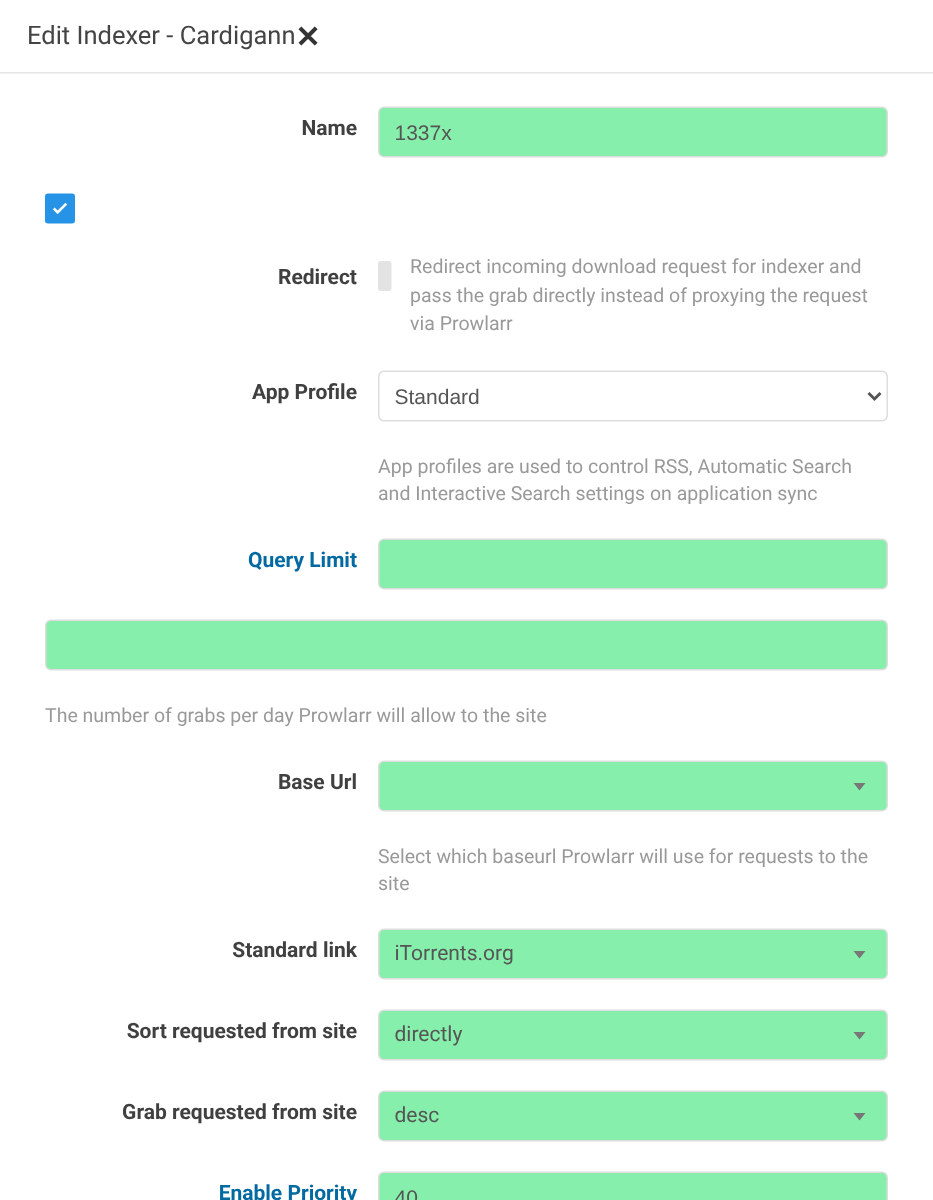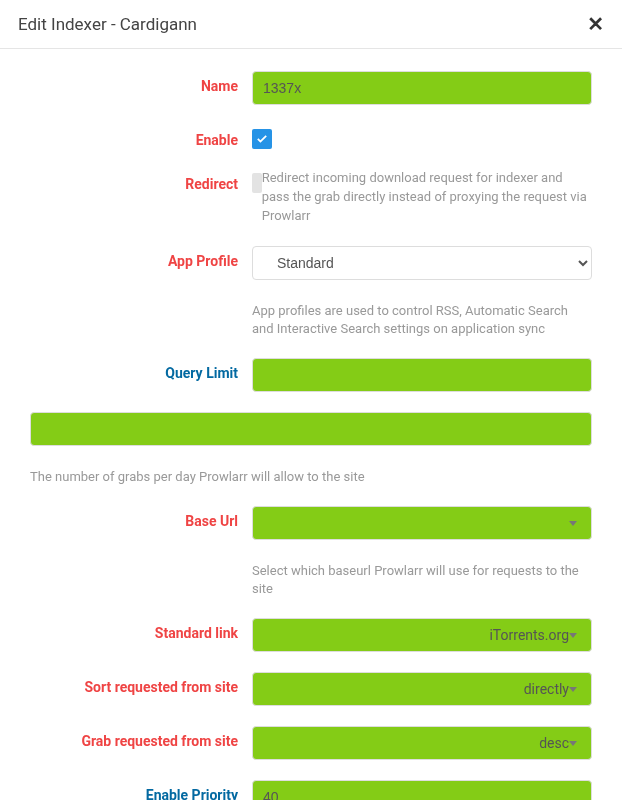--- a/index.html
+++ b/index.html
@@ -7,21 +7,21 @@
     margin: 0;
     font-family: -apple-system, BlinkMacSystemFont, "Segoe UI", Roboto, Arial, sans-serif;
     font-size: 14px;
     color: #555;
     background: #fff;
     width: 622px;
   }
   .modal-header {
     display: flex;
     align-items: center;
-    justify-content: space-between;
+    justify-content: flex-start;
     padding: 14px 18px;
     border-bottom: 1px solid #e5e5e5;
   }
   .modal-title {
     font-size: 17px;
     font-weight: 400;
     color: #444;
   }
   .close {
     font-size: 20px;
@@ -37,52 +37,52 @@
     display: flex;
     align-items: flex-start;
     padding: 10px 0;
   }
   .form-label {
     width: 222px;
     text-align: right;
     padding-right: 14px;
     padding-top: 7px;
     font-weight: 700;
-    color: #ef4444;
+    color: #404040;
     flex-shrink: 0;
   }
   .form-label.warn { color: #0369a1; }
   .form-control-wrap {
     flex: 1;
     min-width: 0;
   }
   .text-input, .select-like {
     width: 100%;
     height: 34px;
     padding: 6px 10px;
     border: 1px solid #ddd;
     border-radius: 4px;
     font-size: 14px;
     color: #555;
-    background: #84cc16;
+    background: #86efac;
   }
   .native-select {
     width: 100%;
     height: 34px;
-    padding: 6px 20px;
+    padding: 6px 6px;
     border: 1px solid #ddd;
     border-radius: 4px;
     font-size: 14px;
     color: #555;
     background: #fff;
   }
   .select-like {
     display: flex;
     align-items: center;
-    justify-content: flex-end;
+    justify-content: space-between;
     cursor: pointer;
   }
   .select-caret {
     width: 0; height: 0;
     border-left: 4px solid transparent;
     border-right: 4px solid transparent;
     border-top: 5px solid #777;
     margin-right: 4px;
   }
   .help-text {
@@ -96,41 +96,40 @@
     border-radius: 2px;
     display: inline-flex;
     align-items: center;
     justify-content: center;
     margin-top: 4px;
   }
   .checkbox.checked { background: #2693e6; }
   .checkbox.unchecked { background: #e3e3e3; }
   .checkbox svg { width: 14px; height: 14px; }
   .redirect-row { display: flex; align-items: flex-start; }
-  .redirect-text { color: #999; font-size: 13px; line-height: 1.45; }
+  .redirect-text { margin-left: 12px; color: #999; font-size: 13px; line-height: 1.45; }
 </style>
 </head>
 <body>
 
 <div class="modal-header">
   <div class="modal-title">Edit Indexer - Cardigann</div>
   <div class="close">✕</div>
 </div>
 
 <div class="modal-body">
 
   <div class="form-row">
     <div class="form-label">Name</div>
     <div class="form-control-wrap">
       <input class="text-input" type="text" value="1337x" style="">
     </div>
   </div>
 
   <div class="form-row">
-    <div class="form-label">Enable</div>
     <div class="form-control-wrap">
       <span class="checkbox checked">
         <svg viewBox="0 0 16 16">
             <path fill="#fff" d="M6.2 12.3 2.5 8.6l1.4-1.4 2.3 2.3 5.9-5.9 1.4 1.4z"></path>
           </svg>
       </span>
     </div>
   </div>
 
   <div class="form-row">

